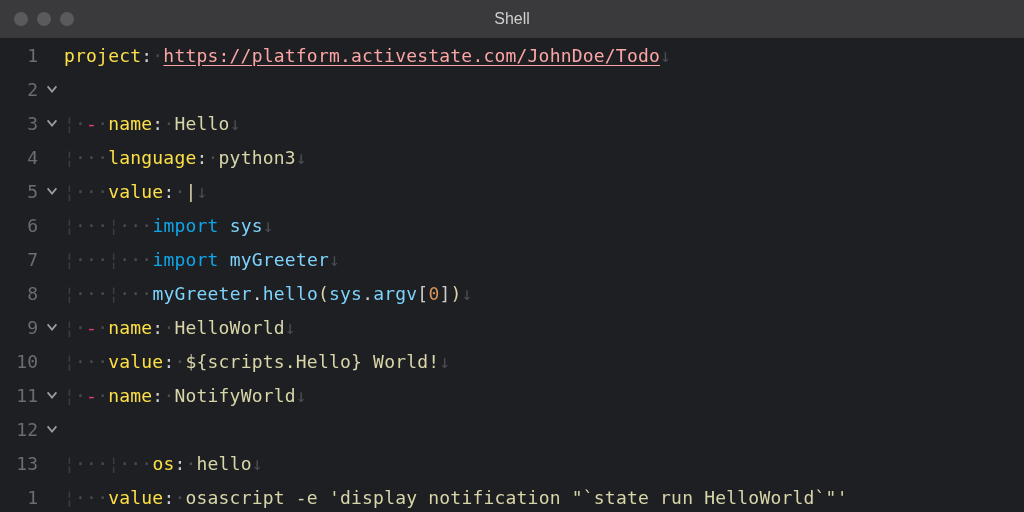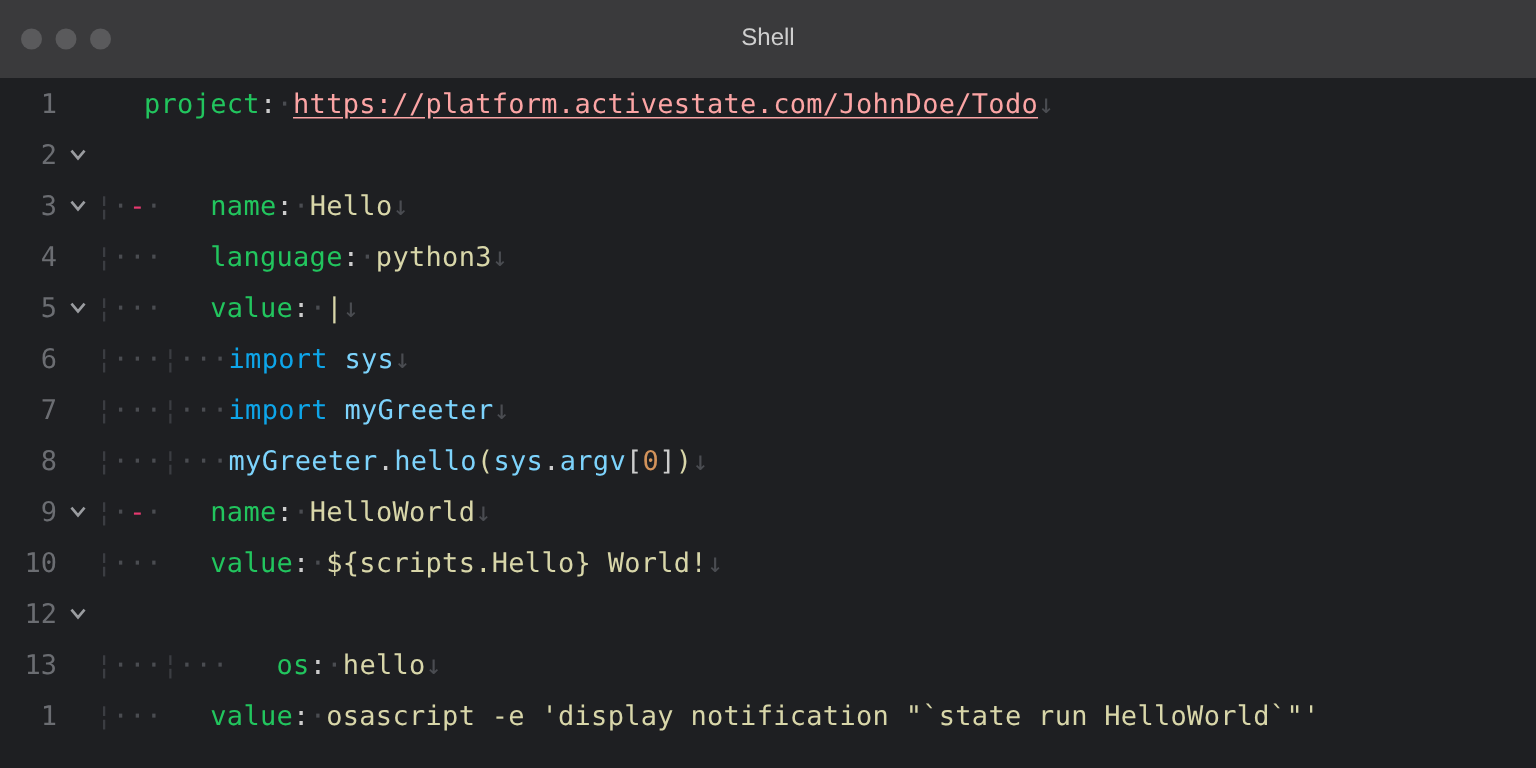--- a/index.html
+++ b/index.html
@@ -4,21 +4,21 @@
 <style>
   * { margin: 0; padding: 0; box-sizing: border-box; }
   html, body { width: 1024px; height: 512px; overflow: hidden; }
   body {
     font-family: "SF Mono", Menlo, Consolas, monospace;
     font-size: 18px;
     background: #1e1f22;
     color: #cccccc;
   }
   .titlebar {
-    height: 52px;
+    height: 38px;
     background: #3a3a3c;
     display: flex;
     align-items: center;
     position: relative;
   }
   .traffic-lights {
     display: flex;
     gap: 9px;
     padding-left: 14px;
   }
@@ -62,21 +62,21 @@
   .chevron {
     width: 14px; height: 14px;
     stroke: #9a9ca0;
     stroke-width: 2;
     fill: none;
   }
   .code {
     flex: 1;
     letter-spacing: 0.2px;
   }
-  .k  { color: #22c55e; margin-left: 32px; }  
+  .k  { color: #fde047; }  
   .p  { color: #cccccc; }  
   .s  { color: #d8d6a9; }  
   .url{ color: #fca5a5; text-decoration: underline; text-underline-offset: 3px; }
   .kw { color: #0ea5e9; }  
   .id { color: #7dd3fc; }  
   .num{ color: #d3935b; }  
   .dash{ color: #e6396f; }
   .ws { color: #4a4c51; }  
   .nl { color: #4a4c51; }  
   .guide { color: #3b3d42; } 
@@ -157,20 +157,27 @@
         </svg></div>
     <div class="code"><span class="guide">¦</span><span class="ws">·</span><span class="dash">-</span><span class="ws">·</span><span class="k">name</span><span class="p">:</span><span class="ws">·</span><span class="s">HelloWorld</span><span class="nl">↓</span></div>
   </div>
 
   <div class="line">
     <div class="gutter-num">10</div>
     <div class="fold-col"></div>
     <div class="code"><span class="guide">¦</span><span class="ws">·</span><span class="ws">·</span><span class="ws">·</span><span class="k">value</span><span class="p">:</span><span class="ws">·</span><span class="s">${scripts.Hello} World!</span><span class="nl">↓</span></div>
   </div>
 
+  <div class="line">
+    <div class="gutter-num">11</div>
+    <div class="fold-col"><svg class="chevron" viewBox="0 0 16 16">
+          <polyline points="3,5 8,11 13,5"></polyline>
+        </svg></div>
+    <div class="code"><span class="guide">¦</span><span class="ws">·</span><span class="dash">-</span><span class="ws">·</span><span class="k">name</span><span class="p">:</span><span class="ws">·</span><span class="s">NotifyWorld</span><span class="nl">↓</span></div>
+  </div>
 
   <div class="line">
     <div class="gutter-num">12</div>
     <div class="fold-col"><svg class="chevron" viewBox="0 0 16 16">
           <polyline points="3,5 8,11 13,5"></polyline>
         </svg></div>
   </div>
 
   <div class="line">
     <div class="gutter-num">13</div>

